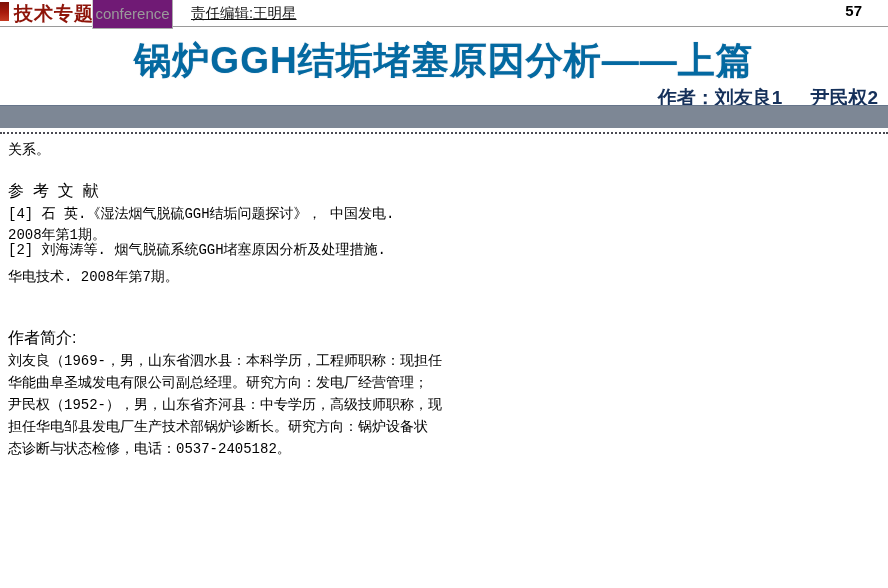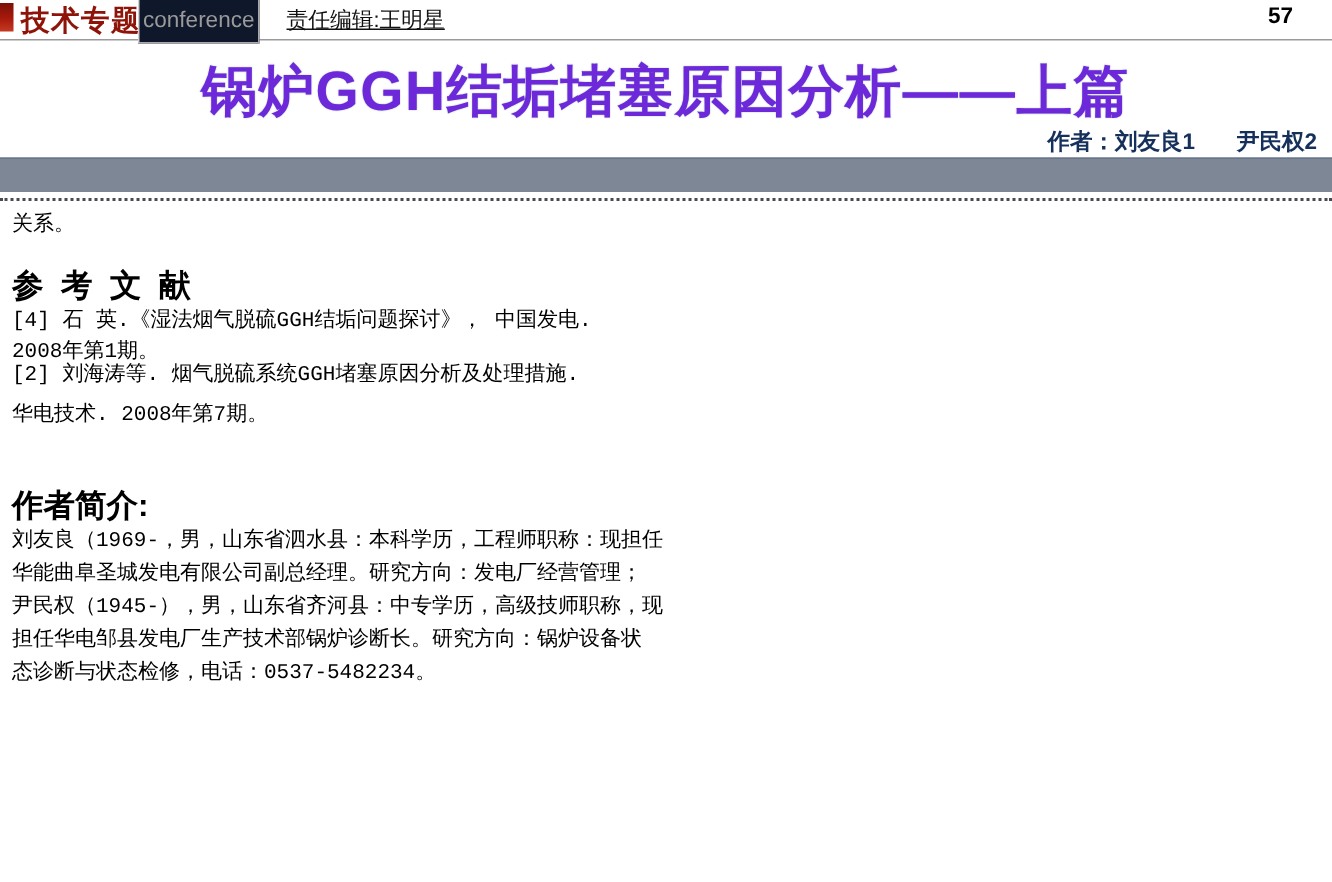--- a/index.html
+++ b/index.html
@@ -17,62 +17,62 @@
     position:absolute;left:0;top:2px;width:9px;height:19px;
     background:linear-gradient(180deg,#7c1006 0%,#a81a0c 55%,#c43a22 100%);
   }
   .section-label{
     position:absolute;left:14px;top:1px;
     font-size:19px;font-weight:bold;color:#8e1409;letter-spacing:1px;
     white-space:nowrap;
   }
   .conf-box{
     position:absolute;left:92px;top:0;width:79px;height:28px;
-    background:#0f172a;border-left:1px solid #cfcfcf;border-right:1px solid #aaaaaa;
+    background:#701a75;border-left:1px solid #cfcfcf;border-right:1px solid #aaaaaa;
     border-bottom:1px solid #aaaaaa;z-index:2;
     text-align:center;line-height:27px;font-size:15px;color:#9a9a9a;
   }
   .editor-label{
     position:absolute;left:191px;top:4px;font-size:14.5px;color:#111;
     white-space:nowrap;
     text-decoration:underline;
   }
   .page-number{
     position:absolute;right:26px;top:2px;font-size:15px;font-weight:bold;color:#000;
   }
   
   .article-title{
     position:absolute;top:36px;left:0;width:888px;text-align:center;
-    font-size:37px;font-weight:bold;color:#6d28d9;letter-spacing:1px;
+    font-size:37px;font-weight:bold;color:#0369a1;letter-spacing:1px;
     text-shadow:0 0 1px rgba(93,130,168,.65);
     white-space:nowrap;
   }
   .byline{
     position:absolute;top:85px;right:10px;
-    font-size:15px;font-weight:bold;color:#15305a;white-space:nowrap;
+    font-size:19px;font-weight:bold;color:#15305a;white-space:nowrap;
   }
   .byline .author2{margin-left:28px;}
   
   .gray-bar{
     position:absolute;top:105px;left:0;width:888px;height:23px;
     background:#7d8795;border-top:1px solid #66758a;box-sizing:border-box;
   }
   .dotted-rule{
     position:absolute;top:132px;left:0;width:888px;height:0;
     border-bottom:2px dotted #4a4a52;
   }
   
   .bodytext{
     position:absolute;left:8px;
     font-family:Liberation Mono, monospace;
     font-size:14px;color:#000;white-space:pre;line-height:20px;
   }
   .heading{
     font-family:"Liberation Sans","DejaVu Sans",sans-serif;
-    font-weight:bold;font-size:21px;
+    font-weight:normal;font-size:16px;
   }
 </style>
 </head>
 <body>
 
 <div class="header">
   <div class="red-block"></div>
   <div class="section-label">技术专题</div>
   <div class="conf-box">conference</div>
   <div class="editor-label">责任编辑:王明星</div>
@@ -90,15 +90,15 @@
 
 <div class="bodytext heading" style="top:181px">参  考  文  献</div>
 <div class="bodytext" style="top:204px">[4] 石 英.《湿法烟气脱硫GGH结垢问题探讨》， 中国发电.</div>
 <div class="bodytext" style="top:225px">2008年第1期。</div>
 <div class="bodytext" style="top:240px">[2] 刘海涛等. 烟气脱硫系统GGH堵塞原因分析及处理措施.</div>
 <div class="bodytext" style="top:267px">华电技术. 2008年第7期。</div>
 
 <div class="bodytext heading" style="top:328px">作者简介:</div>
 <div class="bodytext" style="top:351px">刘友良（1969-，男，山东省泗水县：本科学历，工程师职称：现担任</div>
 <div class="bodytext" style="top:373px">华能曲阜圣城发电有限公司副总经理。研究方向：发电厂经营管理；</div>
-<div class="bodytext" style="top:395px">尹民权（1945-），男，山东省齐河县：中专学历，高级技师职称，现</div>
+<div class="bodytext" style="top:395px">尹民权（1952-），男，山东省齐河县：中专学历，高级技师职称，现</div>
 <div class="bodytext" style="top:417px">担任华电邹县发电厂生产技术部锅炉诊断长。研究方向：锅炉设备状</div>
-<div class="bodytext" style="top:439px">态诊断与状态检修，电话：0537-5482234。</div>
+<div class="bodytext" style="top:439px">态诊断与状态检修，电话：0537-2405182。</div>
 
 </body></html>

